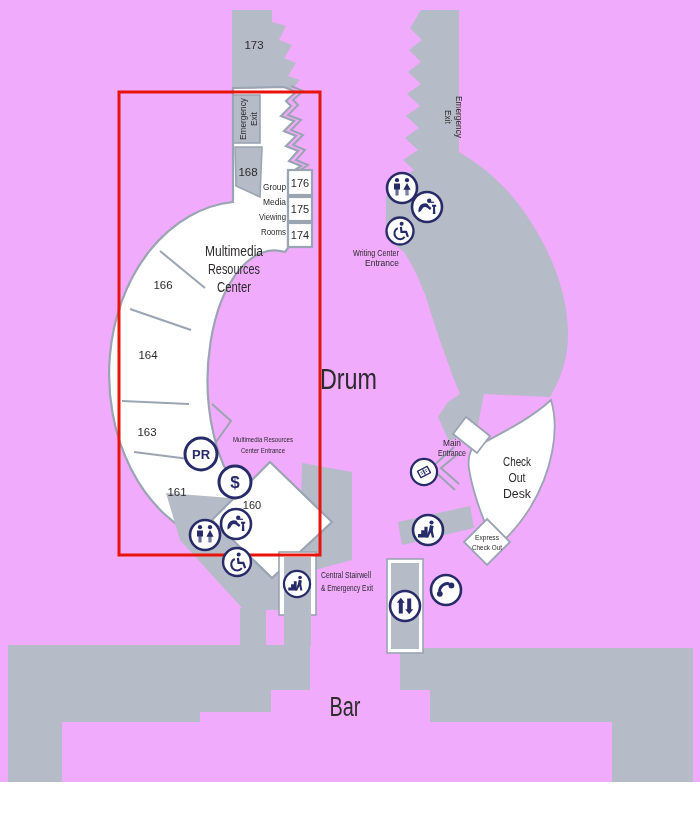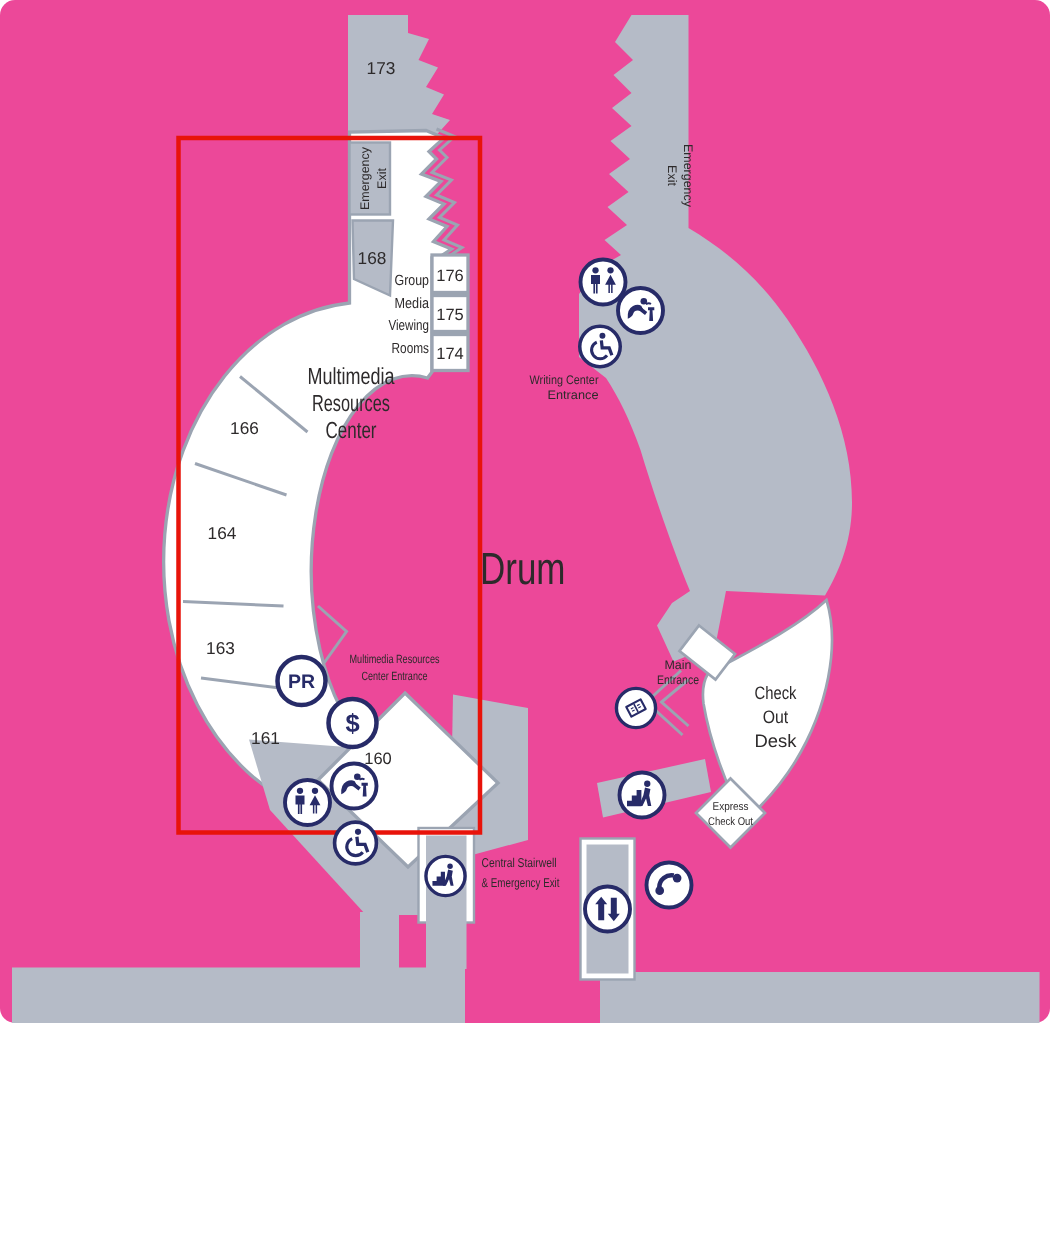--- a/index.html
+++ b/index.html
@@ -1,16 +1,16 @@
 <!DOCTYPE html>
 <html><head>
 <meta charset="utf-8">
 <style>
   html,body{margin:0;padding:0;background:#fff;}
-  .page{width:700px;height:682px;position:relative;background:#ec4899;border-radius:10px;}
+  .page{width:700px;height:782px;position:relative;background:#f0abfc;}
   text{font-family:"Liberation Sans",sans-serif;}
   .lbl{fill:#2d2a2b;}
   .gf{fill:#b5bbc7;}
   .gfs{fill:#b5bbc7;stroke:#9ba4b2;stroke-width:1.6;}
   .wo{fill:#ffffff;stroke:#9ba4b2;stroke-width:2.2;}
   .wo2{fill:#ffffff;stroke:#9ba4b2;stroke-width:1.8;}
   .ln{stroke:#9ba4b2;stroke-width:2;fill:none;}
   .icb{fill:#fff;stroke:#272b68;stroke-width:2.6;}
   .icb2{fill:#fff;stroke:#272b68;stroke-width:3;}
   .nf{fill:#272b68;}

